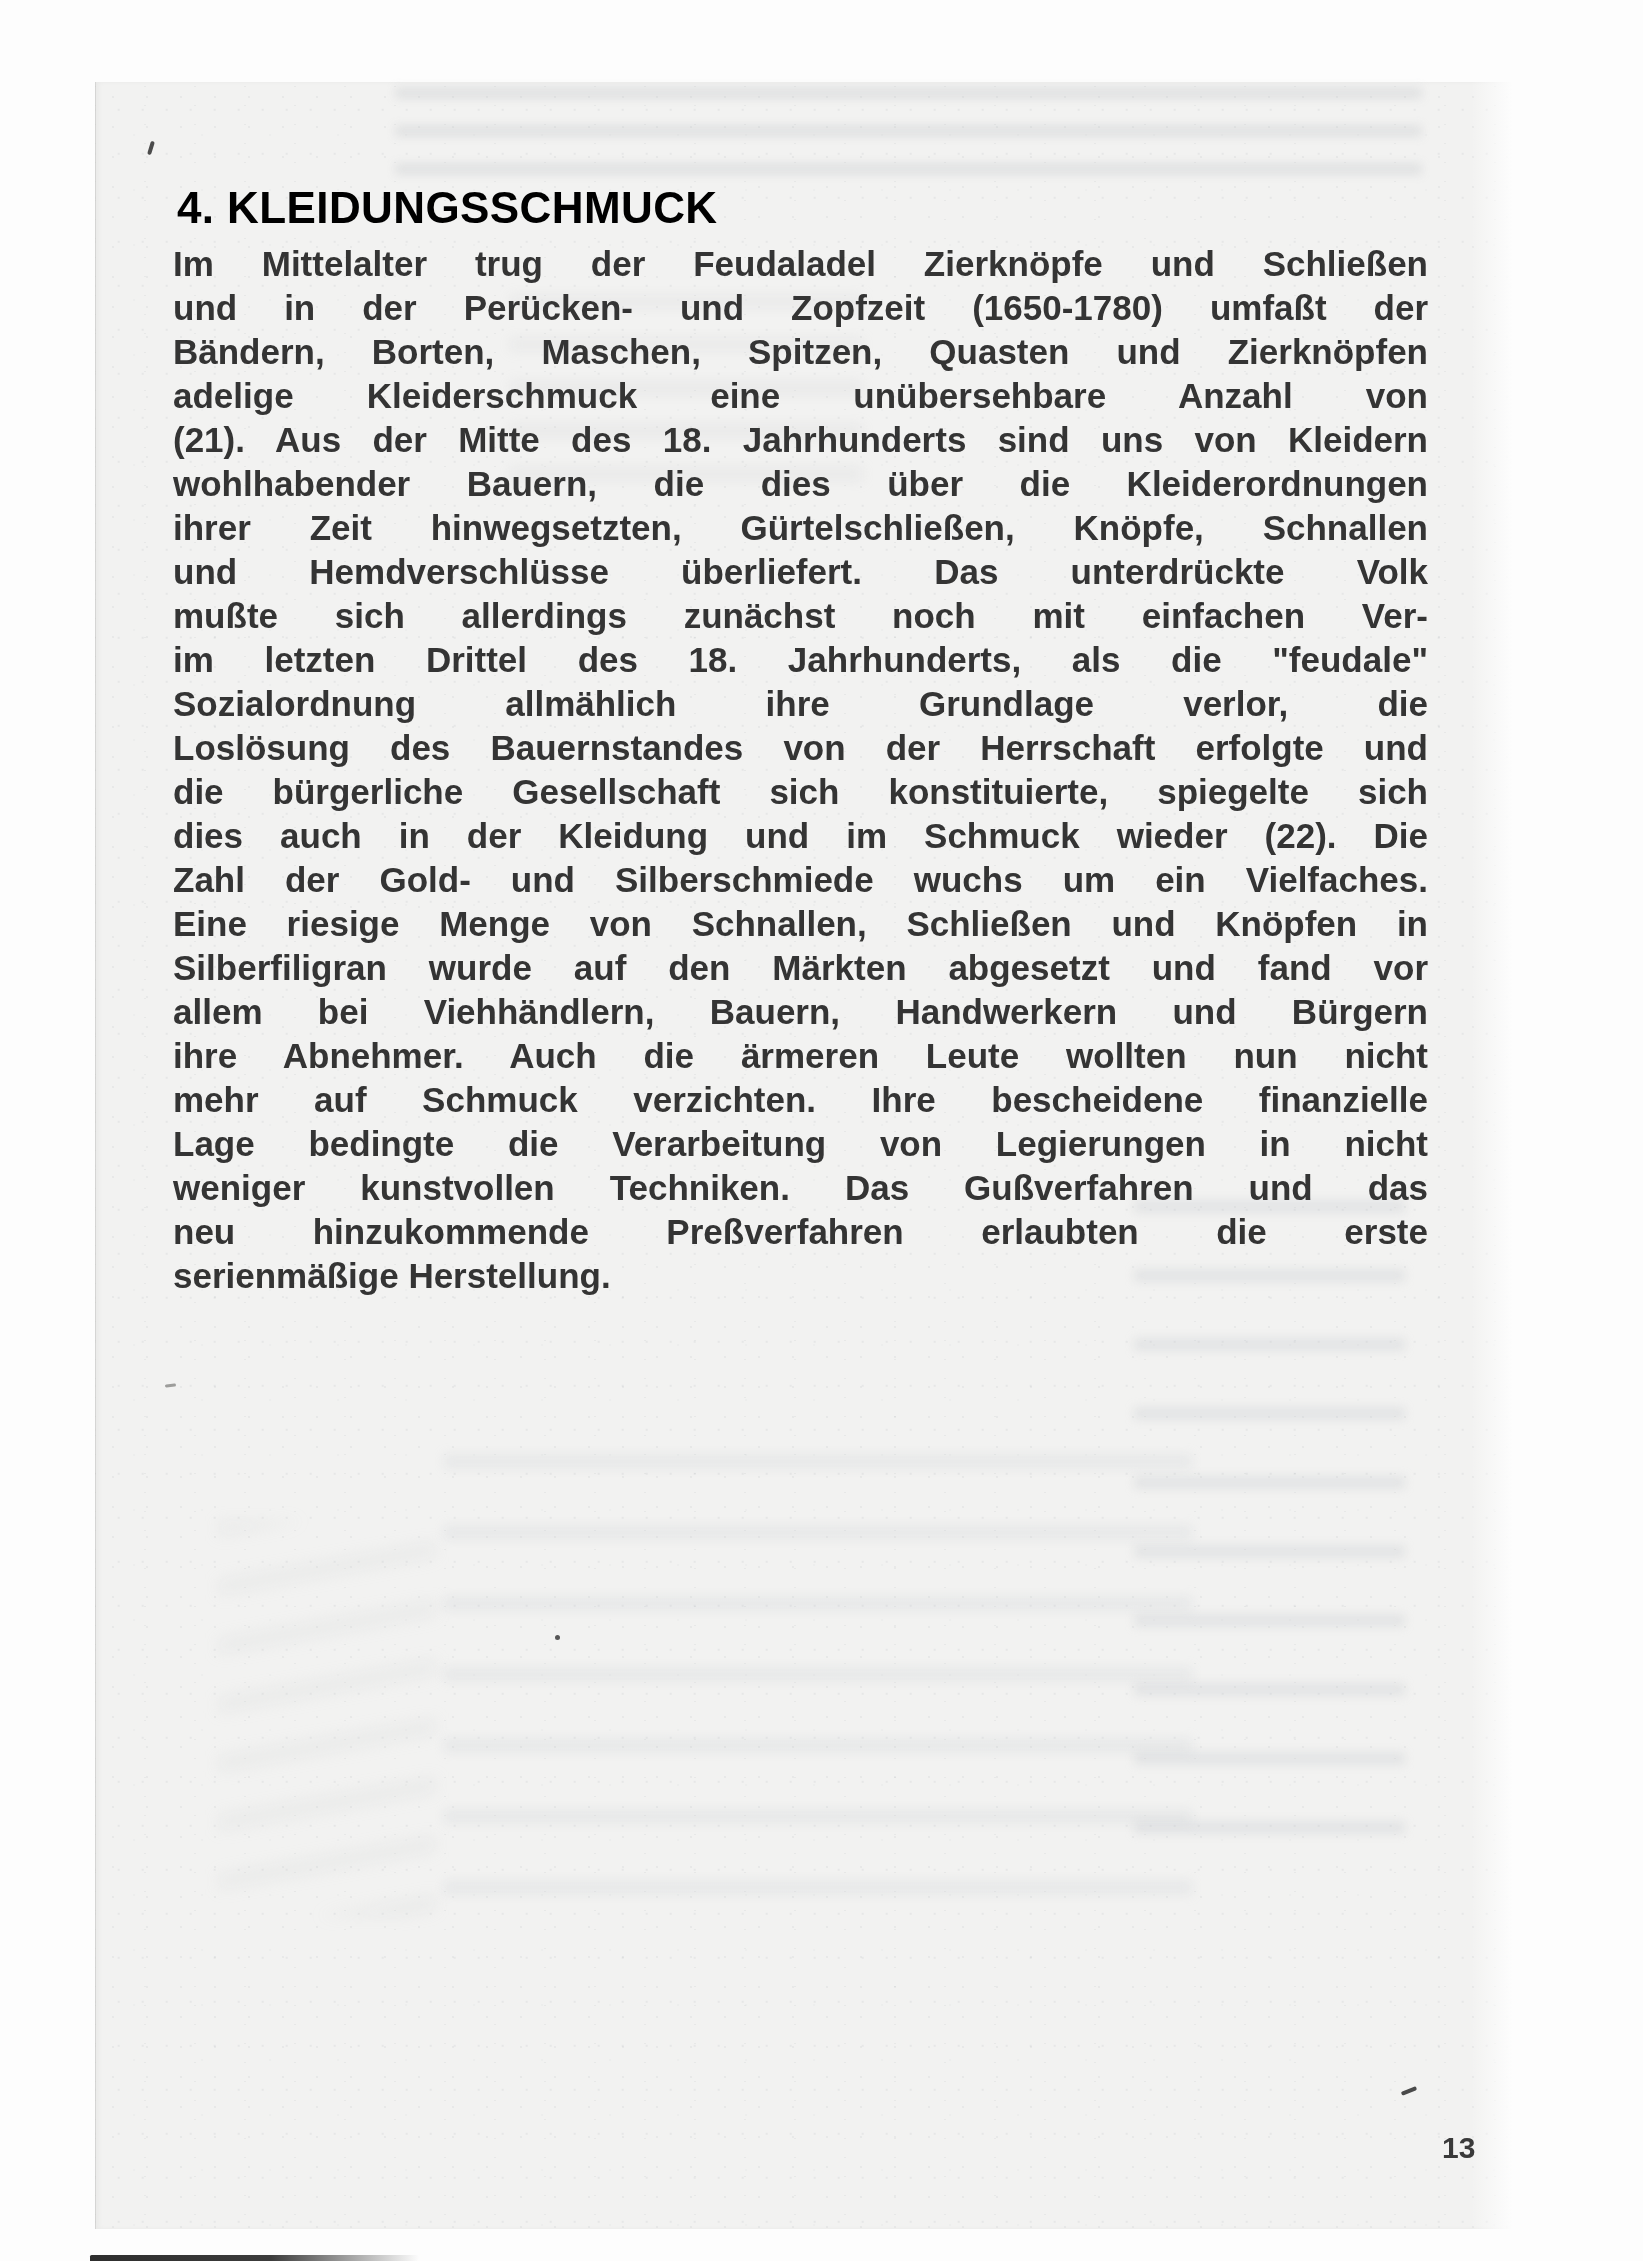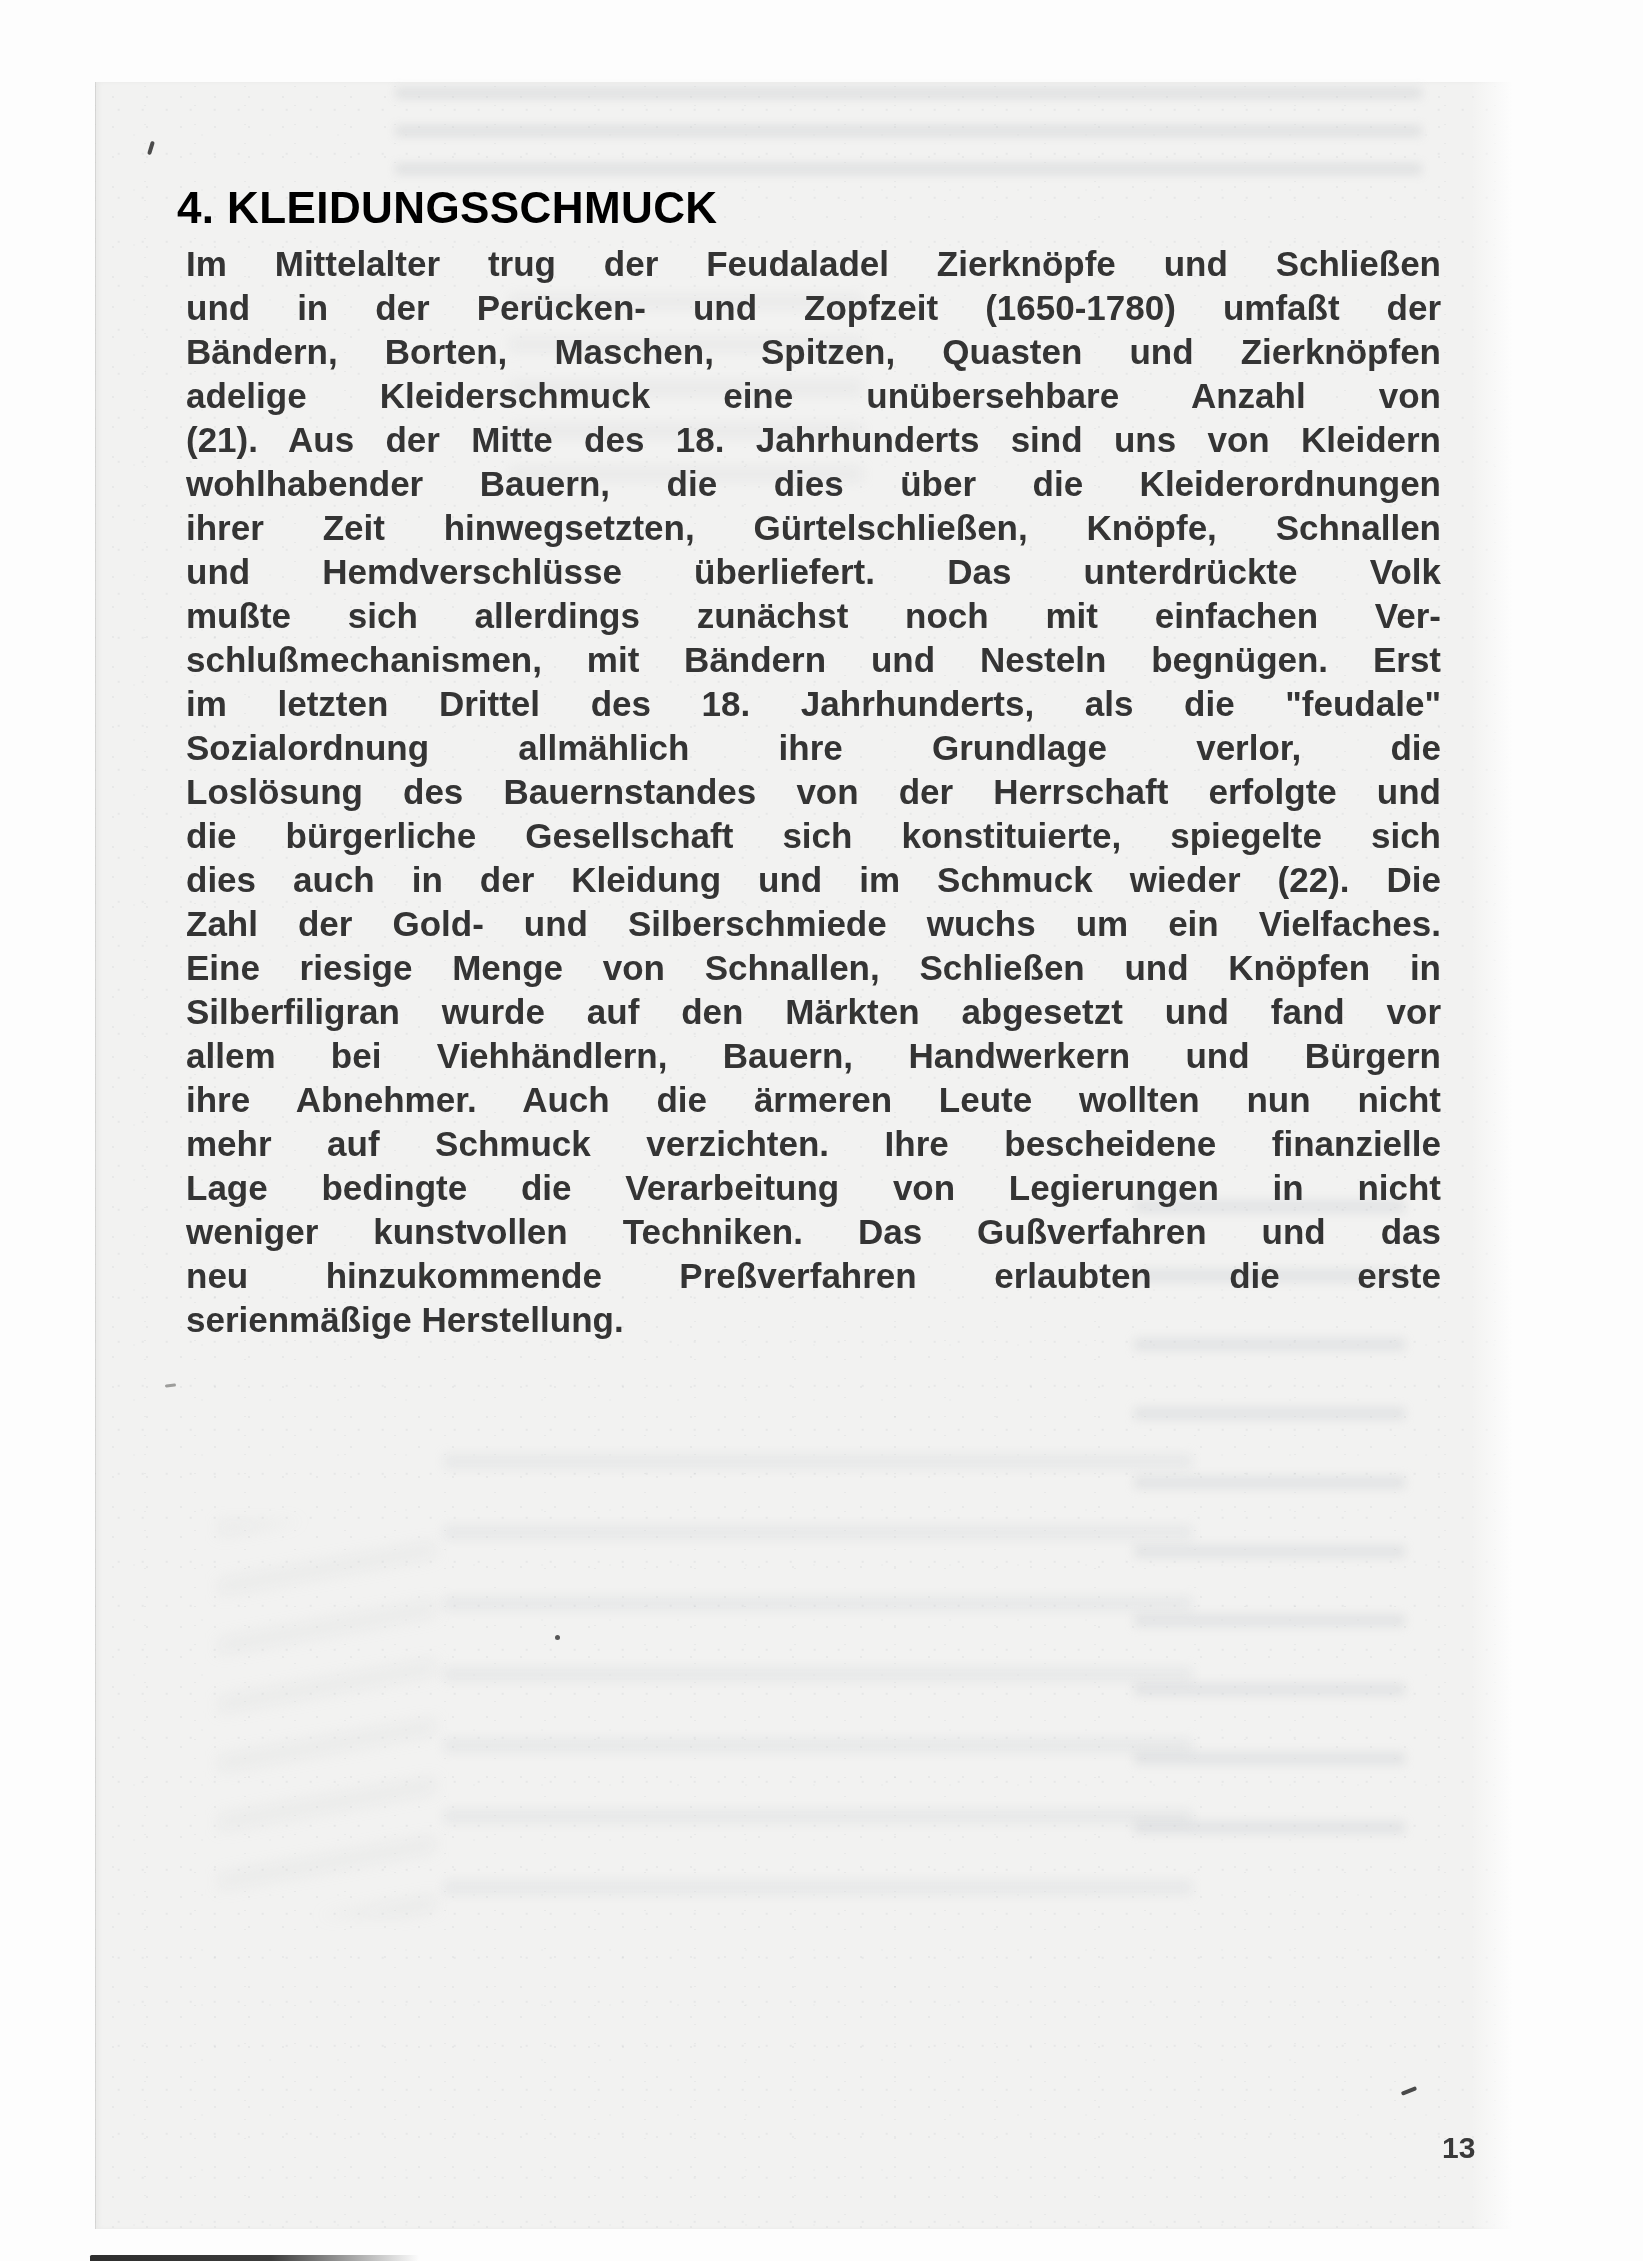--- a/index.html
+++ b/index.html
@@ -26,21 +26,21 @@
     background:linear-gradient(90deg, rgba(253,253,253,0), #fdfdfd 85%);
   }
   
   .heading{
     position:absolute;left:177px;top:156px;width:1266px;
     font-size:44px;line-height:46px;font-weight:700;color:#000000;
     letter-spacing:0.4px;filter:blur(0.2px);
   }
   
   .bodytext{
-    position:absolute;left:186px;top:242px;width:1255px;
+    position:absolute;left:173px;top:242px;width:1255px;
     font-size:35px;font-weight:700;color:#343434;filter:blur(0.3px);
   }
   .line{ text-align:justify;text-align-last:justify;line-height:44px;height:44px;white-space:nowrap; }
   .line.last{ text-align-last:left; }
   
   .pagenum{
     position:absolute;left:1434px;top:2131px;
     font-size:30px;line-height:33px;font-weight:700;color:#3a3a3a;filter:blur(0.2px);margin-left:8px;
   }
   
@@ -123,21 +123,20 @@
   <div class="bodytext">
       <div class="line">Im Mittelalter trug der Feudaladel Zierknöpfe und Schließen</div>
       <div class="line">und in der Perücken- und Zopfzeit (1650-1780) umfaßt der</div>
       <div class="line">Bändern, Borten, Maschen, Spitzen, Quasten und Zierknöpfen</div>
       <div class="line">adelige Kleiderschmuck eine unübersehbare Anzahl von</div>
       <div class="line">(21). Aus der Mitte des 18. Jahrhunderts sind uns von Kleidern</div>
       <div class="line">wohlhabender Bauern, die dies über die Kleiderordnungen</div>
       <div class="line">ihrer Zeit hinwegsetzten, Gürtelschließen, Knöpfe, Schnallen</div>
       <div class="line">und Hemdverschlüsse überliefert. Das unterdrückte Volk</div>
       <div class="line">mußte sich allerdings zunächst noch mit einfachen Ver-</div>
-      <div class="line">schlußmechanismen, mit Bändern und Nesteln begnügen. Erst</div>
       <div class="line">im letzten Drittel des 18. Jahrhunderts, als die "feudale"</div>
       <div class="line">Sozialordnung allmählich ihre Grundlage verlor, die</div>
       <div class="line">Loslösung des Bauernstandes von der Herrschaft erfolgte und</div>
       <div class="line">die bürgerliche Gesellschaft sich konstituierte, spiegelte sich</div>
       <div class="line">dies auch in der Kleidung und im Schmuck wieder (22). Die</div>
       <div class="line">Zahl der Gold- und Silberschmiede wuchs um ein Vielfaches.</div>
       <div class="line">Eine riesige Menge von Schnallen, Schließen und Knöpfen in</div>
       <div class="line">Silberfiligran wurde auf den Märkten abgesetzt und fand vor</div>
       <div class="line">allem bei Viehhändlern, Bauern, Handwerkern und Bürgern</div>
       <div class="line">ihre Abnehmer. Auch die ärmeren Leute wollten nun nicht</div>

